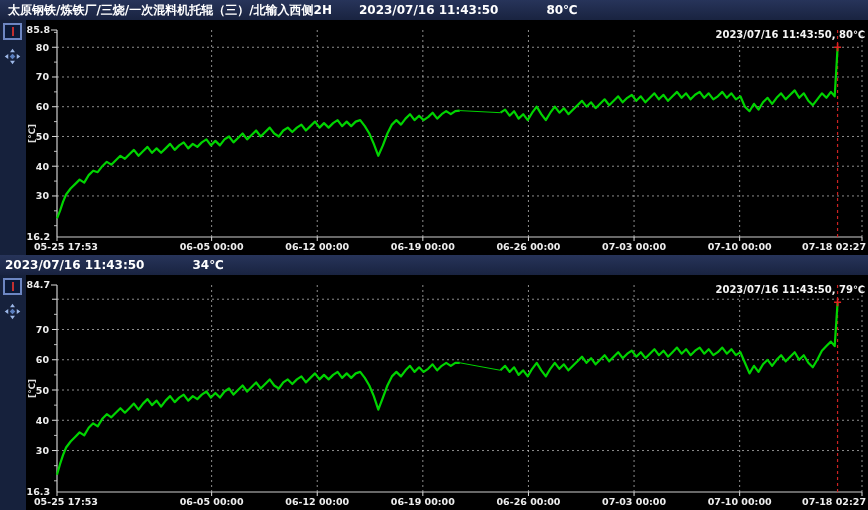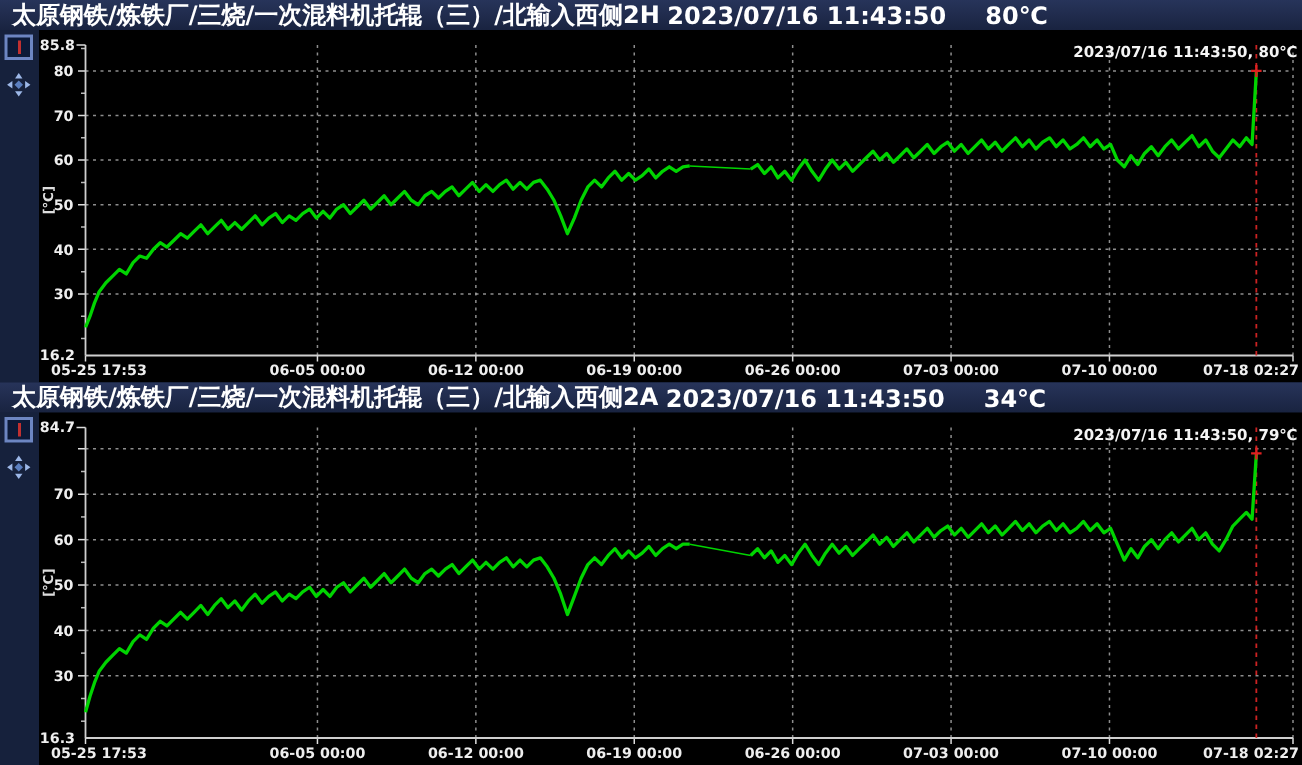--- a/index.html
+++ b/index.html
@@ -5,21 +5,21 @@
   html,body{margin:0;padding:0;}
   body{
     width:868px;height:510px;overflow:hidden;
     background:#10182c;
     font-family:"DejaVu Sans","Liberation Sans",sans-serif;
   }
   .panel{position:relative;width:868px;height:255px;background:#16213c;}
   .panel-header{
     height:20px;display:flex;align-items:center;white-space:nowrap;
     background:linear-gradient(#27345a,#192340);
-    color:#ffffff;font-size:16px;font-weight:bold;
+    color:#ffffff;font-size:12px;font-weight:bold;gap:22px;
   }
   .hdr-title{margin-left:8px;}
   .hdr-dt{margin-left:5px;}
   .hdr-temp{margin-left:26px;text-align:center;}
   .sidebar{position:absolute;left:0;top:20px;width:26px;height:235px;background:#16213c;}
   .chart-area{position:absolute;left:26px;top:20px;width:842px;height:235px;background:#000;}
   .chart-area svg{display:block;}
   .thumb{
     position:absolute;left:3px;top:3px;width:19px;height:17px;box-sizing:border-box;
     background:#0c1a38;border:2px solid #6d86c2;
@@ -110,21 +110,20 @@
         <polyline points="31.0,198.3 34.0,190.8 37.0,181.9 40.1,174.5 44.6,168.5 49.1,164.1 53.6,159.6 58.2,162.6 62.7,155.1 67.2,150.7 71.7,152.2 76.3,146.2 80.8,141.8 85.3,144.7 89.8,140.3 94.4,135.8 98.9,138.8 103.4,134.3 107.9,129.9 112.5,135.8 117.0,131.3 121.5,126.9 126.0,132.8 130.6,128.4 135.1,132.8 139.6,128.4 144.1,123.9 148.7,129.9 153.2,125.4 157.7,122.4 162.2,128.4 166.8,123.9 171.3,126.9 175.8,122.4 180.4,119.4 184.9,125.4 189.4,120.9 193.9,125.4 198.5,119.4 203.0,116.5 207.5,122.4 212.0,118.0 216.6,113.5 221.1,119.4 225.6,115.0 230.1,110.5 234.7,116.5 239.2,112.0 243.7,107.6 248.2,113.5 252.8,116.5 257.3,110.5 261.8,107.6 266.3,112.0 270.9,107.6 275.4,104.6 279.9,110.5 284.4,106.1 289.0,101.6 293.5,107.6 298.0,103.1 302.6,107.6 307.1,103.1 311.6,100.1 316.1,106.1 320.7,101.6 325.2,106.1 329.7,101.6 334.2,100.1 338.8,106.1 343.3,113.5 347.8,123.9 352.3,135.8 356.9,125.4 361.4,113.5 365.9,104.6 370.4,100.1 375.0,104.6 379.5,98.6 384.0,94.2 388.5,100.1 393.1,95.7 397.6,100.1 402.1,97.1 406.6,92.7 411.2,98.6 415.7,94.2 420.2,91.2 424.8,94.2 429.3,91.2 433.8,90.6" fill="none" stroke="#00d400" stroke-width="2.2" stroke-linejoin="round"></polyline>
         <polyline points="474.5,92.7 479.1,89.7 483.6,95.7 488.1,91.2 492.6,98.6 497.2,94.2 501.7,100.1 506.2,92.7 510.7,86.7 515.3,94.2 519.8,100.1 524.3,92.7 528.8,86.7 533.4,92.7 537.9,88.2 542.4,94.2 546.9,89.7 551.5,85.2 556.0,80.8 560.5,86.7 565.1,82.3 569.6,88.2 574.1,83.8 578.6,79.3 583.2,85.2 587.7,80.8 592.2,76.3 596.7,82.3 601.3,77.8 605.8,74.8 610.3,80.8 614.8,76.3 619.4,82.3 623.9,77.8 628.4,73.3 632.9,79.3 637.5,74.8 642.0,80.8 646.5,76.3 651.0,71.9 655.6,77.8 660.1,73.3 664.6,79.3 669.1,74.8 673.7,71.9 678.2,77.8 682.7,73.3 687.3,79.3 691.8,76.3 696.3,71.9 700.8,77.8 705.4,73.3 709.9,79.3 714.4,76.3 718.9,86.7 723.5,91.2 728.0,83.8 732.5,89.7 737.0,82.3 741.6,77.8 746.1,83.8 750.6,77.8 755.1,73.3 759.7,79.3 764.2,74.8 768.7,70.4 773.2,77.8 777.8,73.3 782.3,80.8 786.8,85.2 791.3,79.3 795.9,73.3 800.4,77.8 804.9,71.9 808.7,76.3 811.6,27.2" fill="none" stroke="#00d400" stroke-width="2.2" stroke-linejoin="round"></polyline>
         <path d="M 808.0603448275863 27.249999999999993 L 815.0603448275863 27.249999999999993 M 811.5603448275863 23.249999999999993 L 811.5603448275863 31.249999999999993" stroke="#e02020" stroke-width="1.6" fill="none"></path>
         <text x="839" y="18" text-anchor="end" fill="#f5f5f5" font-size="10" font-weight="bold">2023/07/16 11:43:50, 80℃</text>
       </svg>
   </div>
 </div>
 
 <div class="panel">
   <div class="panel-header">
-    <span class="hdr-title">太原钢铁/炼铁厂/三烧/一次混料机托辊（三）/北输入西侧2A</span>
     <span class="hdr-dt">2023/07/16 11:43:50</span>
     <span class="hdr-temp">34℃</span>
   </div>
   <div class="sidebar">
     <div class="thumb">
       <div class="thumb-line"></div>
     </div>
     <svg class="move" viewBox="0 0 24 24">
       <polygon points="12,1 8.5,6 15.5,6" fill="#9db8e8"></polygon>
       <polygon points="12,23 8.5,18 15.5,18" fill="#9db8e8"></polygon>

